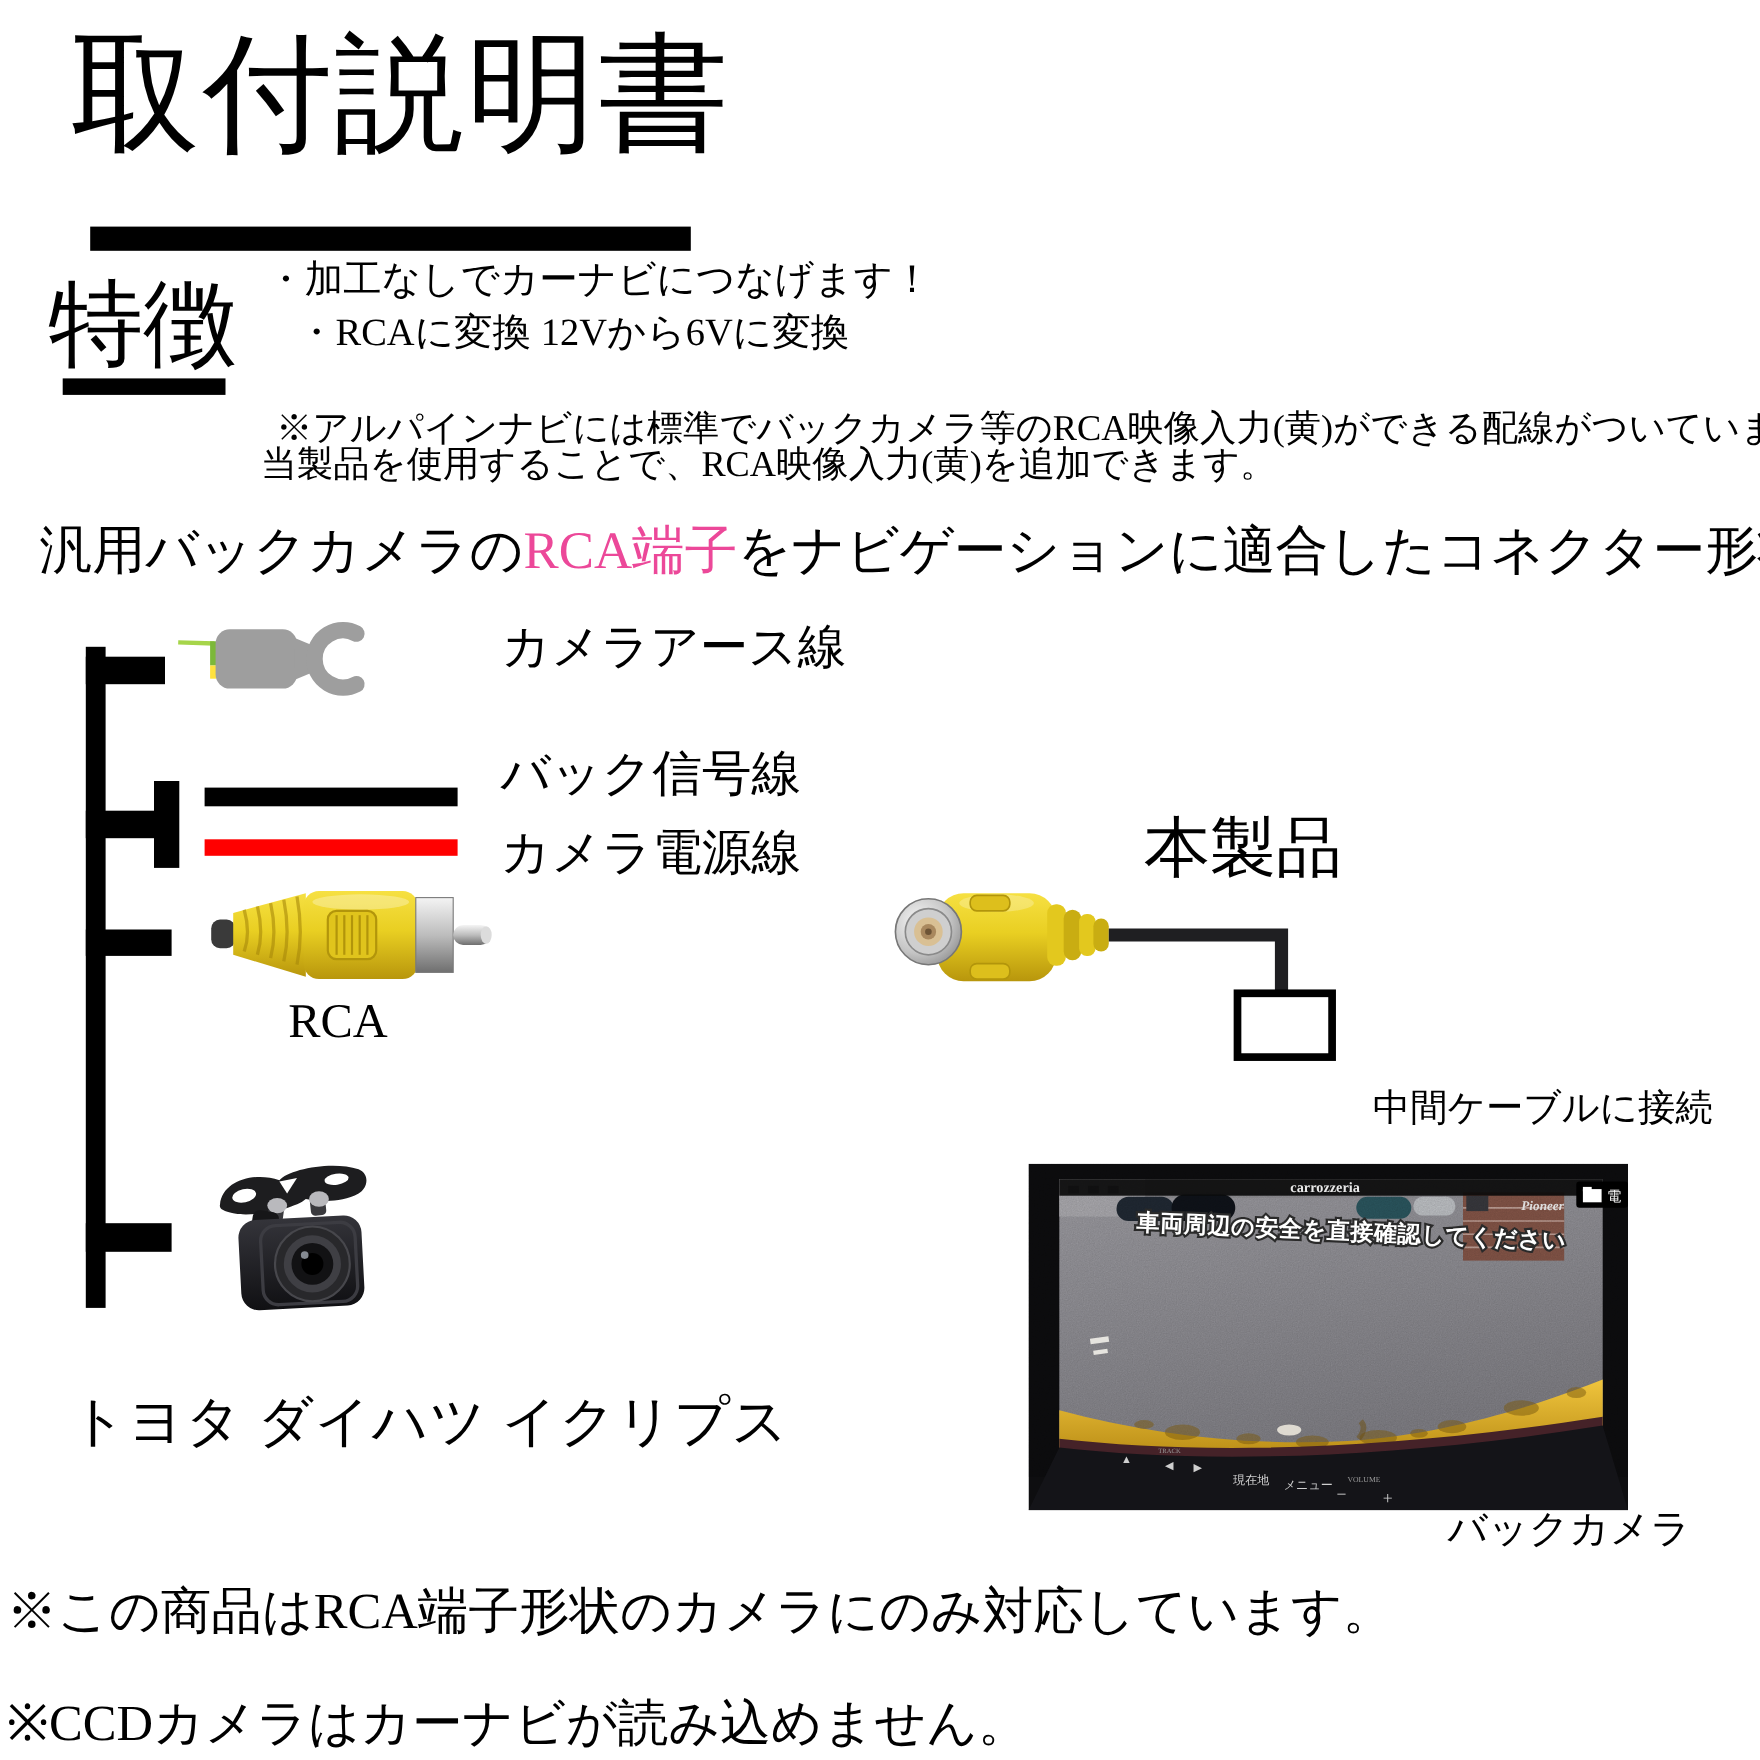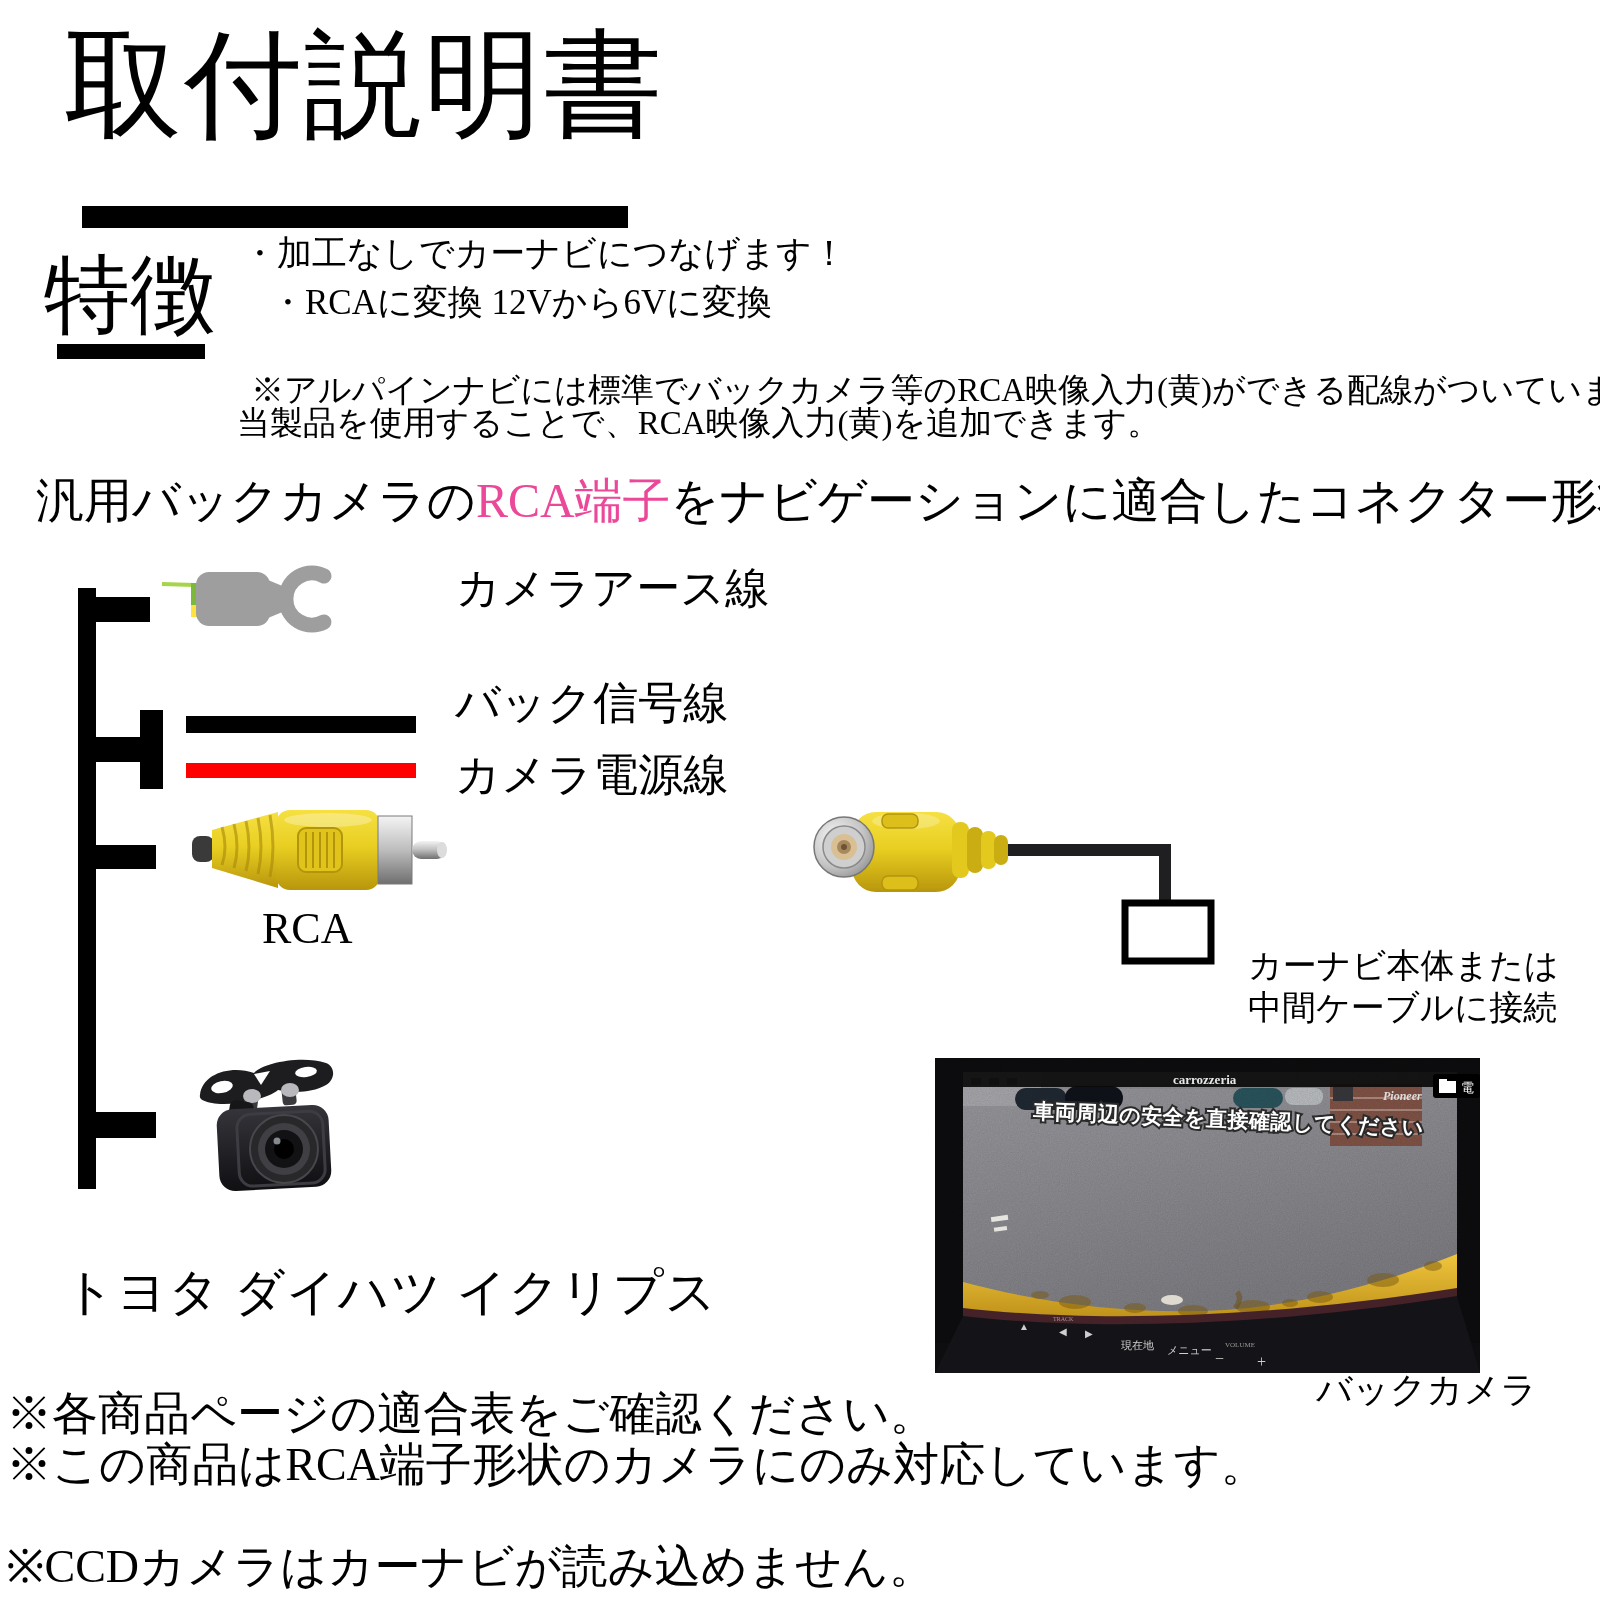--- a/index.html
+++ b/index.html
@@ -94,20 +94,21 @@
         <line x1="130" y1="32" x2="130" y2="68"></line>
         <line x1="137" y1="32" x2="137" y2="68"></line>
         <line x1="144" y1="32" x2="144" y2="68"></line>
     </g>
     <rect x="188" y="16" width="34" height="68" fill="url(#silv)" stroke="#7a7a7a" stroke-width="1"></rect>
     <rect x="222" y="41" width="34" height="18" rx="9" fill="url(#silv)"></rect>
     <ellipse cx="252" cy="50" rx="5" ry="8" fill="#dcdcdc"></ellipse>
   </svg>
   <div class="abs rca-label" style="left:262px;top:906px;">RCA</div>
 
+  <div class="abs product-label" style="left:1040px;top:740px;">本製品</div>
 
   <svg class="abs" style="left:800px;top:795px;" width="420" height="180" viewBox="0 0 420 180">
     <defs>
       <linearGradient id="fyel" x1="0" y1="0" x2="0" y2="1">
         <stop offset="0" stop-color="#f6e042"></stop>
           <stop offset="0.45" stop-color="#e9cf22"></stop>
           <stop offset="1" stop-color="#b8960c"></stop>
       </linearGradient>
       <radialGradient id="fring" cx="0.35" cy="0.35" r="0.8">
         <stop offset="0" stop-color="#f7f7f7"></stop>
@@ -124,21 +125,20 @@
     <rect x="181" y="36" width="15" height="38" rx="7" fill="#e3c81e"></rect>
     <rect x="194" y="40" width="14" height="30" rx="7" fill="#c9ad12"></rect>
     <circle cx="44" cy="52" r="30" fill="url(#fring)" stroke="#777" stroke-width="1.5"></circle>
     <circle cx="44" cy="52" r="21" fill="#cfcfcf" stroke="#8a8a8a" stroke-width="1.5"></circle>
     <circle cx="44" cy="52" r="13" fill="#d9c094"></circle>
     <circle cx="44" cy="52" r="7" fill="#a9885e"></circle>
     <circle cx="44" cy="52" r="3" fill="#6d5436"></circle>
     <path d="M208 55 L365 55 L365 110" stroke="#1f1f22" stroke-width="12" fill="none"></path>
     <rect x="325" y="108" width="86" height="58" fill="#ffffff" stroke="#000000" stroke-width="7"></rect>
   </svg>
-  <div class="abs connect-note" style="left:1248px;top:948px;">カーナビ本体または</div>
   <div class="abs connect-note" style="left:1248px;top:990px;">中間ケーブルに接続</div>
 
   <svg class="abs" style="left:160px;top:1035px;" width="200" height="160" viewBox="0 0 200 160">
     <defs>
       <linearGradient id="camg" x1="0" y1="0" x2="0" y2="1">
         <stop offset="0" stop-color="#34343a"></stop>
           <stop offset="1" stop-color="#101013"></stop>
       </linearGradient>
     </defs>
     <path d="M40,60 C42,38 72,30 94,38 C102,28 142,20 166,28 C176,32 175,45 166,50 C150,59 130,57 118,55 C108,64 70,72 52,68 C43,66 39,64 40,60 Z" fill="#1d1d1f"></path>
@@ -242,17 +242,16 @@
       <text x="118" y="263" font-size="6" fill="#9a9a9a">TRACK</text>
       <text x="186" y="291" font-size="11">現在地</text>
       <text x="232" y="296" font-size="11">メニュー</text>
       <text x="290" y="289" font-size="7" fill="#9a9a9a">VOLUME</text>
       <text x="280" y="306" font-size="16">−</text>
       <text x="322" y="309" font-size="16">+</text>
     </g>
   </svg>
   <div class="abs caption" style="left:1272px;top:1372px;">バックカメラ</div>
 
-  <div class="abs note" style="left:6px;top:1390px;">※各商品ページの適合表をご確認ください。</div>
   <div class="abs note" style="left:6px;top:1441px;">※この商品はRCA端子形状のカメラにのみ対応しています。</div>
   <div class="abs note" style="left:6px;top:1543px;">※CCDカメラはカーナビが読み込めません。</div>
 
 </div>
 
 </body></html>

